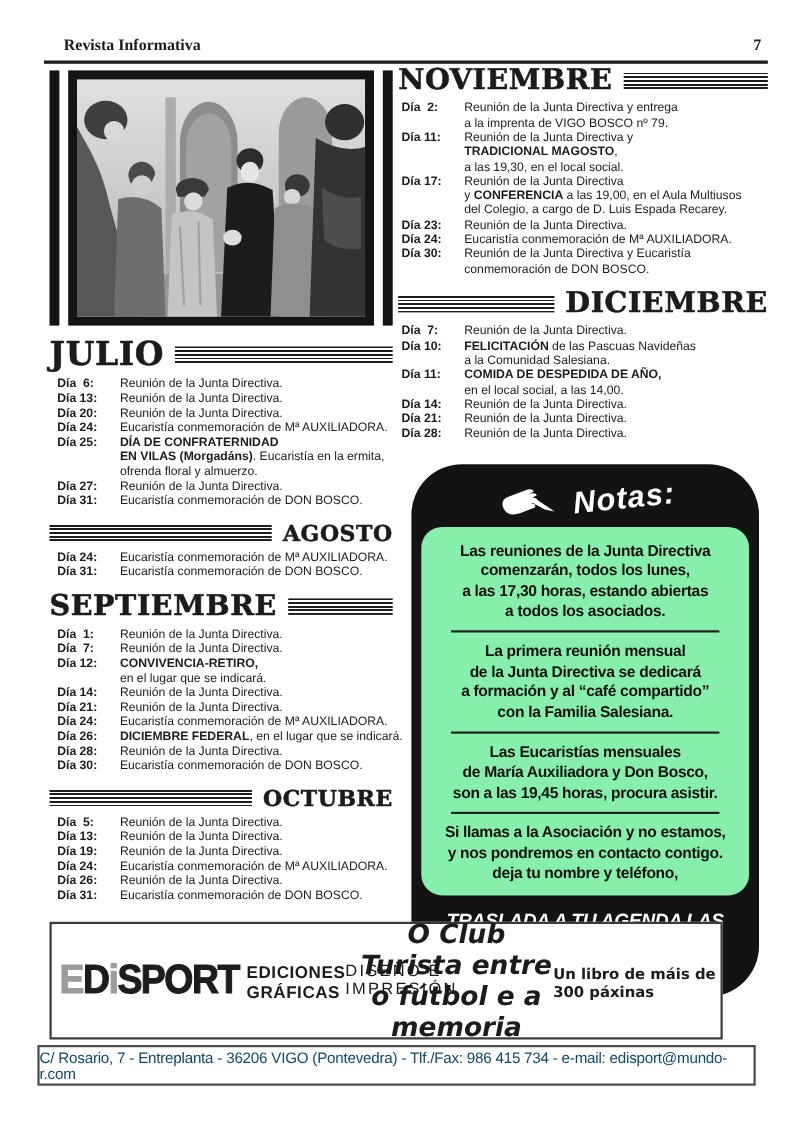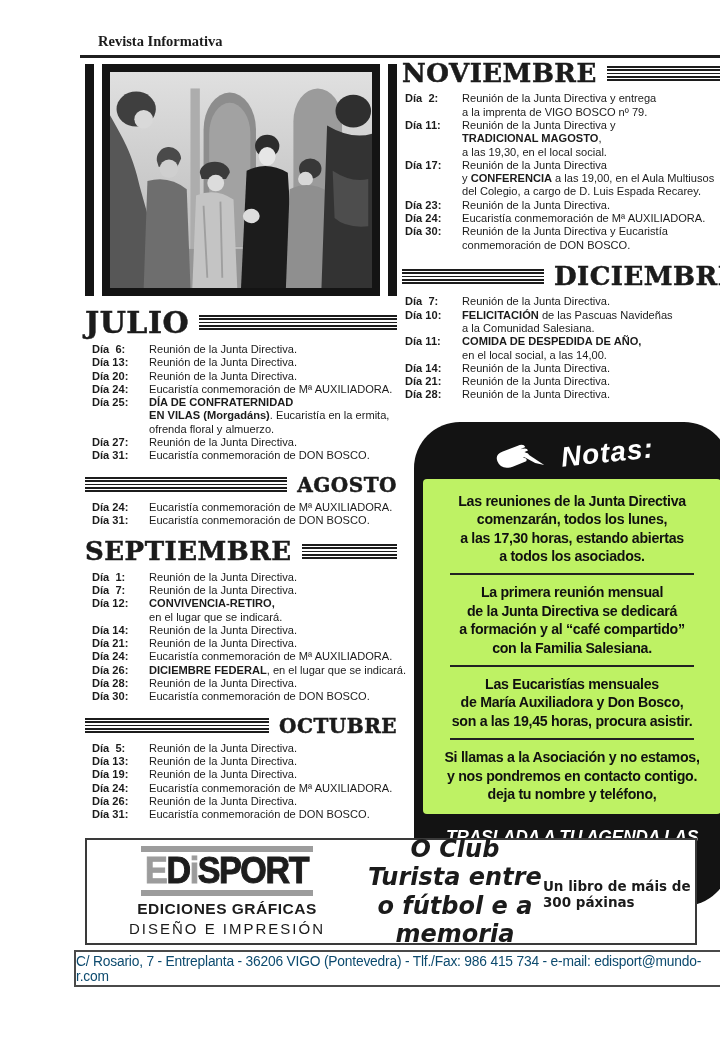--- a/index.html
+++ b/index.html
@@ -1,18 +1,18 @@
 <!DOCTYPE html>
 <html><head>
 <meta charset="utf-8">
 <style>
   * { margin:0; padding:0; box-sizing:border-box; }
   html,body { width:720px; height:1040px; }
   body { background:#ffffff; font-family:"Liberation Sans",sans-serif; color:#1b1b1b; position:relative; overflow:hidden; }
-  .page { position:relative; width:609px; height:1040px; background:#fff;margin-left:40px; }
+  .page { position:relative; width:609px; height:1040px; background:#fff; }
 
   
   .header { position:absolute; left:40px; top:33px; width:658px; border-bottom:3px solid #1f1f1f;
             padding:0 6px 5px 18px; display:flex; justify-content:space-between; align-items:flex-end;
             font-family:"Liberation Serif",serif; font-weight:700; font-size:14.5px; }
 
   
   .col-left  { position:absolute; left:45px;  top:64px; width:312px; }
   .col-right { position:absolute; left:362px; top:62px; width:336px; }
 
@@ -39,31 +39,31 @@
   .entry { display:grid; grid-template-columns:46px 1fr; column-gap:11px; font-size:11.1px; line-height:13.3px; }
   .entry .day { font-weight:700; white-space:pre; }
   .eline { white-space:nowrap; }
   .eline b { font-weight:700; }
 
   
   .notas { margin:20px 8px 0 12px; background:#131313; border-radius:46px; padding:8px 9px 12px; color:#fff; }
   .notas-head { display:flex; align-items:center; justify-content:center; gap:12px; padding:7px 0 6px; }
   .notas-icon svg { width:60px; height:36px; display:block; }
   .notas-title { font-size:28px; font-weight:700; font-style:italic; transform:rotate(-6deg) translateY(-2px); letter-spacing:1px; }
-  .notas-body { background:#bef264; color:#101010; border-radius:4px; padding:13px 4px 11px; }
+  .notas-body { background:#86efac; color:#101010; border-radius:19px; padding:13px 4px 11px; }
   .notas-para { text-align:center; font-weight:700; font-size:14.2px; line-height:18.4px; letter-spacing:-0.3px; }
   .nline { white-space:nowrap; }
   .notas-sep { width:84%; margin:8px auto; border-top:2px solid #222; }
   .notas-foot { text-align:center; font-weight:700; font-style:italic; font-size:17.5px; line-height:22px;
                 padding:12px 0 2px; letter-spacing:-0.3px; }
 
   
   .ad { position:absolute; left:45px; top:838px; width:612px; height:107px; border:2px solid #3a3a3a;
         background:#fff; display:flex; align-items:center; }
-  .ad-left { width:280px; display:flex; flex-direction:column; align-items:center; }
+  .ad-left { width:280px; display:flex; }
   .logo-bar { width:172px; height:6px; background:#9c9c9c; }
   .logo-text { font-weight:700; font-size:37px; line-height:1.05; letter-spacing:-1.5px;
                transform:scaleX(.92); color:#1d1d1d; -webkit-text-stroke:1px currentColor; }
   .logo-text .gray { color:#9c9c9c; -webkit-text-stroke:1px #9c9c9c; }
   .logo-sub1 { font-size:15.5px; font-weight:700; letter-spacing:0.5px; margin-top:4px; }
   .logo-sub2 { font-size:15px; letter-spacing:2px; margin-top:2px; }
   .ad-right { flex:1; display:flex; align-items:center; justify-content:center; }
   .book-title { font-family:"DejaVu Sans",sans-serif; font-style:italic; font-weight:700; font-size:24px;
                 line-height:28.5px; text-align:center; }
   .book-sub { font-family:"DejaVu Sans",sans-serif; font-weight:700; font-size:13.5px; margin-top:5px; }

